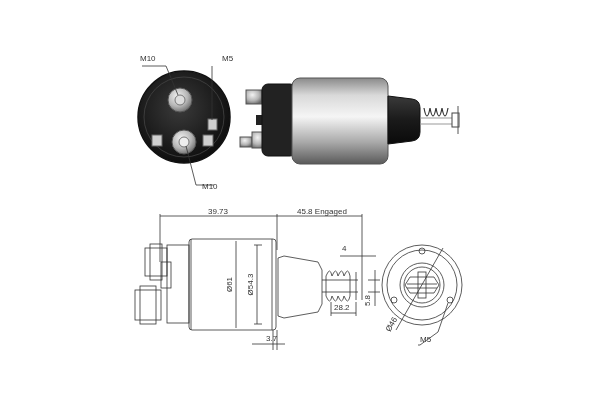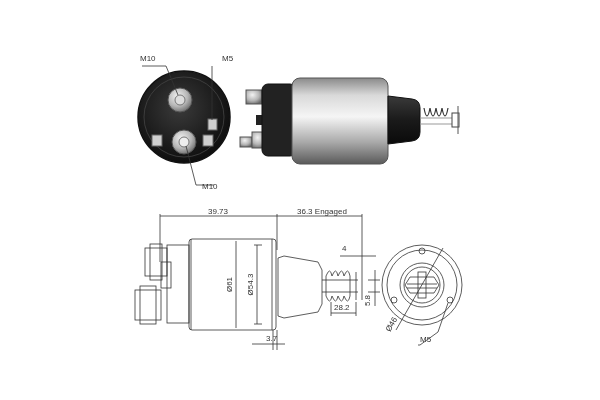--- a/index.html
+++ b/index.html
@@ -137,21 +137,21 @@
     <line x1="396" y1="330" x2="443" y2="248"></line>
     <polyline points="448,303 438,332 420,345 418,345"></polyline>
   </g>
 </svg>
 
 <div class="lbl" style="left:140px;top:54px;">M10</div>
 <div class="lbl" style="left:222px;top:54px;">M5</div>
 <div class="lbl" style="left:202px;top:182px;">M10</div>
 
 <div class="lbl" style="left:208px;top:207px;">39.73</div>
-<div class="lbl" style="left:297px;top:207px;">36.3 Engaged</div>
+<div class="lbl" style="left:297px;top:207px;">45.8 Engaged</div>
 <div class="lbl rot" style="left:222px;top:280px;">Ø61</div>
 <div class="lbl rot" style="left:240px;top:280px;">Ø54.3</div>
 <div class="lbl" style="left:254px;top:334px;padding-left:12px;">3.7</div>
 <div class="lbl" style="left:342px;top:244px;">4</div>
 <div class="lbl" style="left:334px;top:303px;">28.2</div>
 <div class="lbl rot" style="left:362px;top:296px;">5.8</div>
 <div class="lbl" style="left:384px;top:320px;transform:rotate(-60deg);">Ø46</div>
 <div class="lbl" style="left:420px;top:335px;">M5</div>
 
 </body></html>

